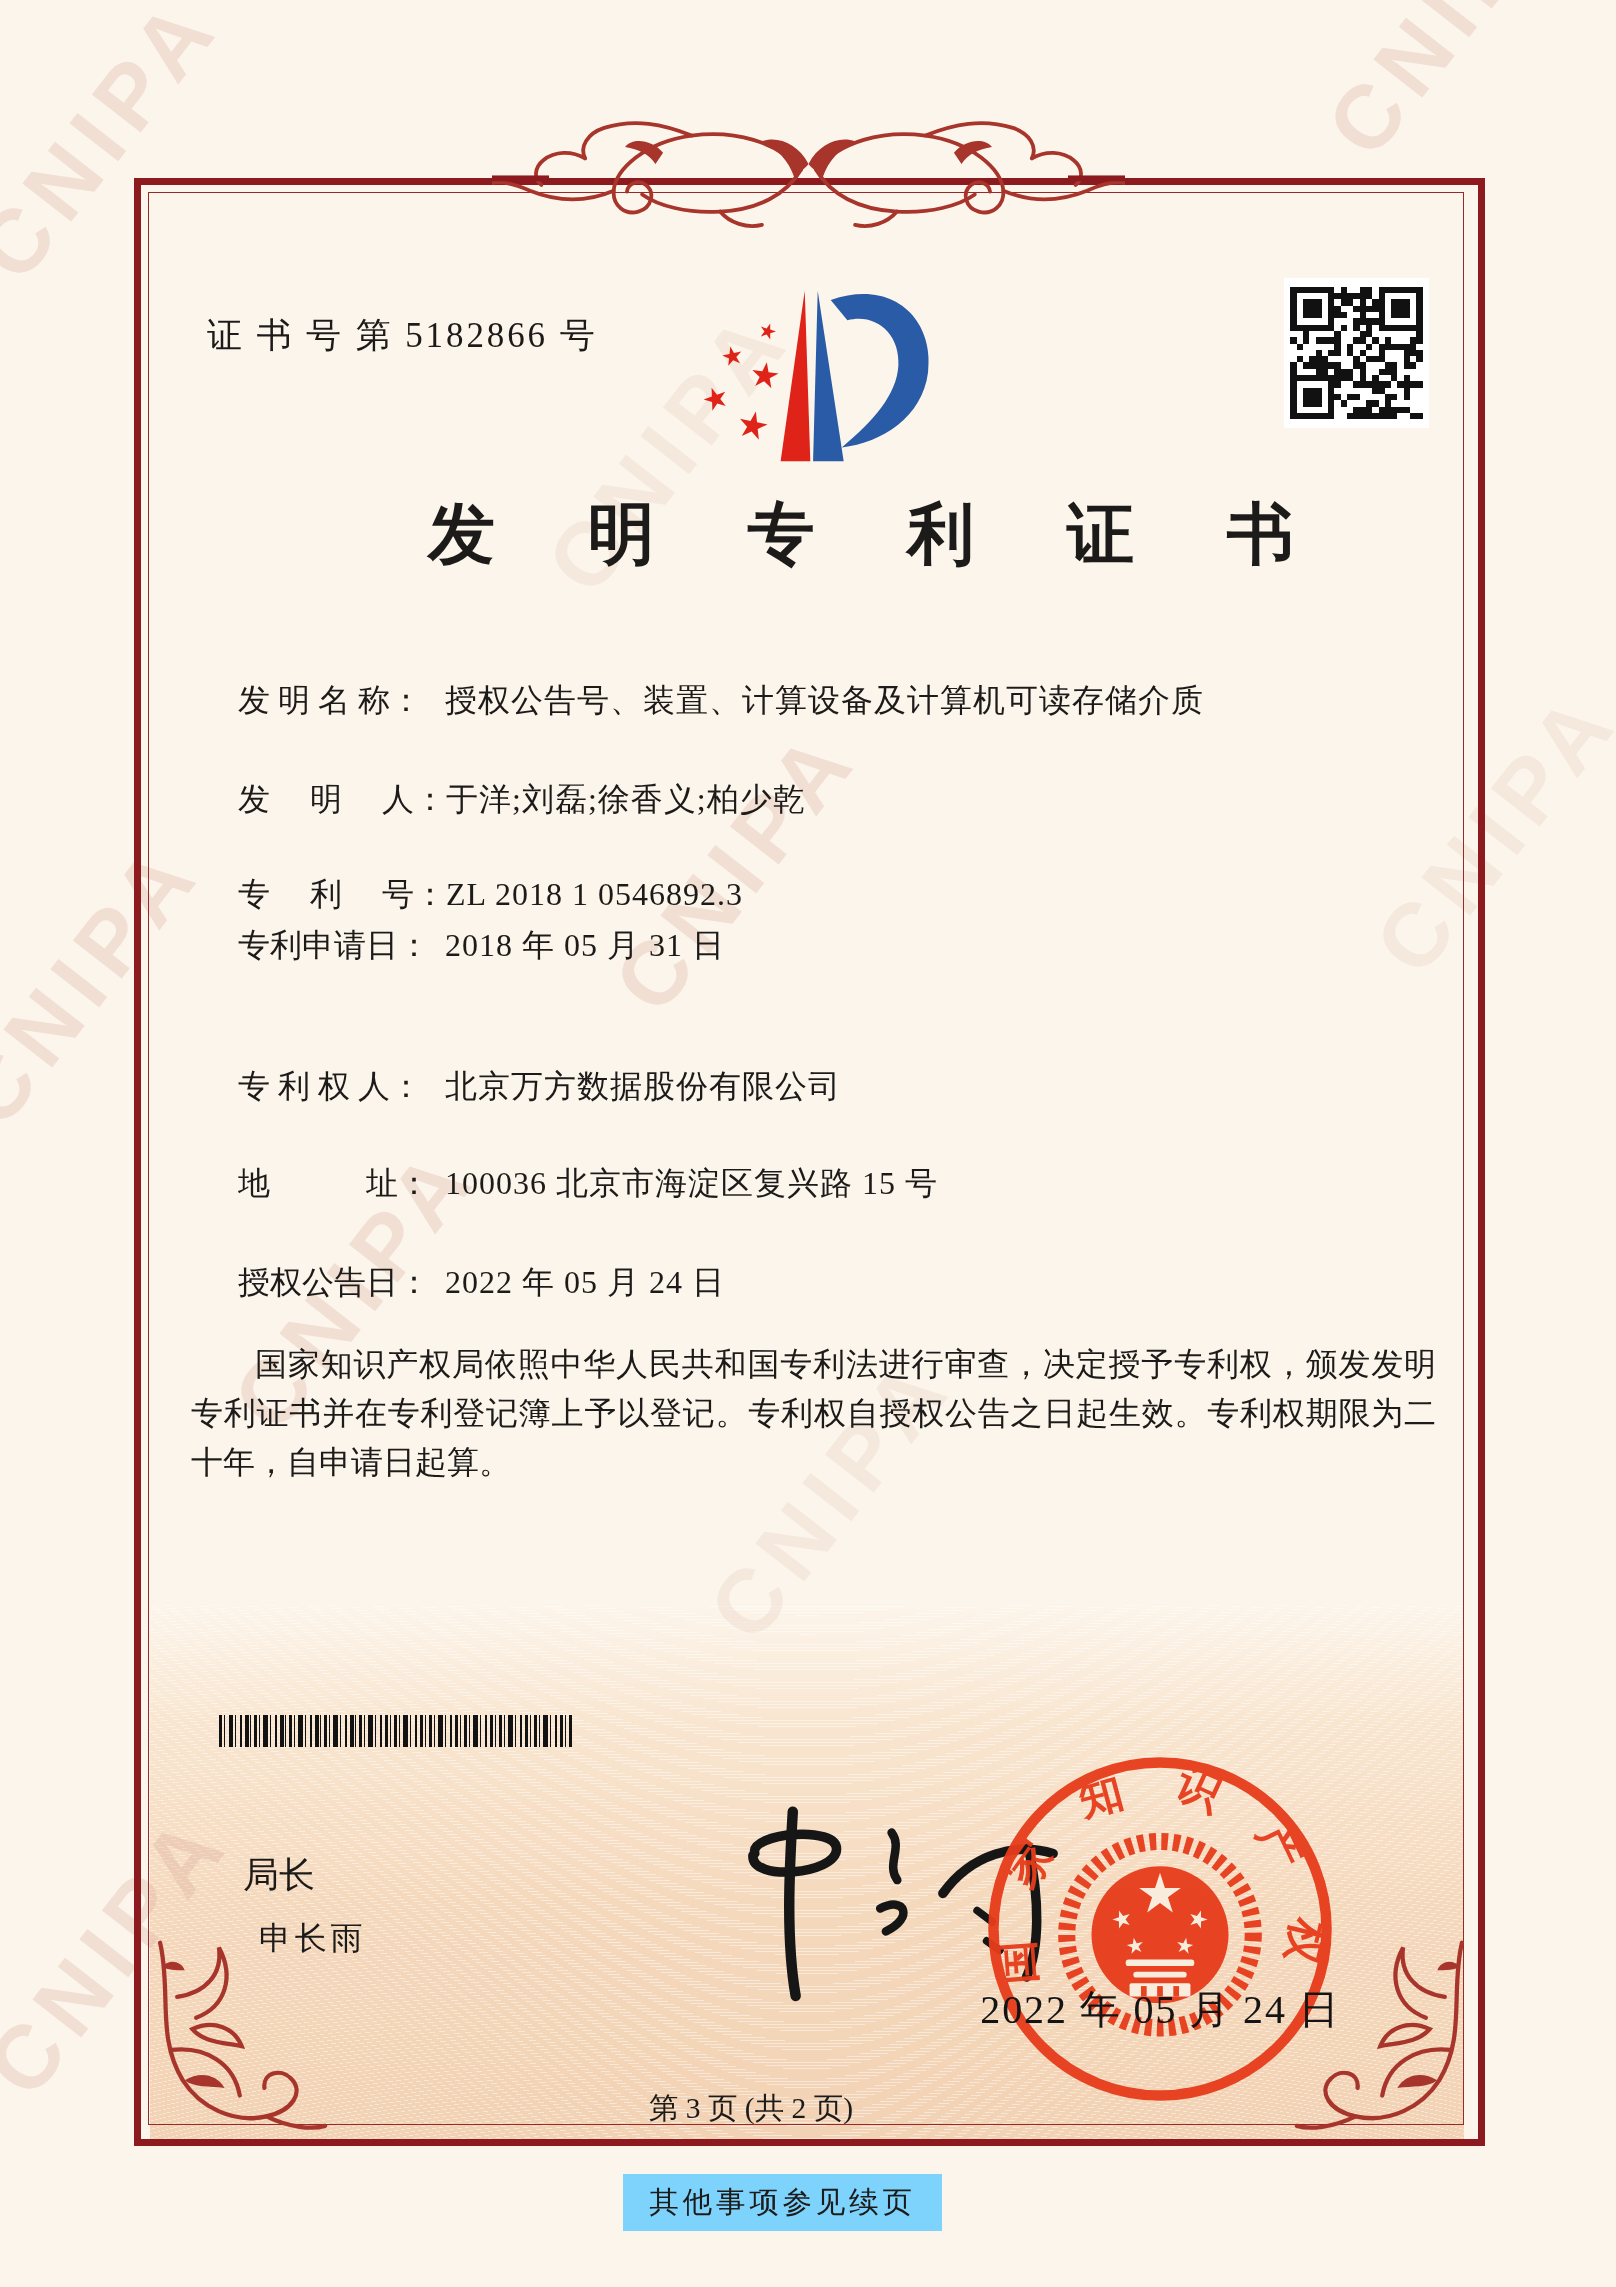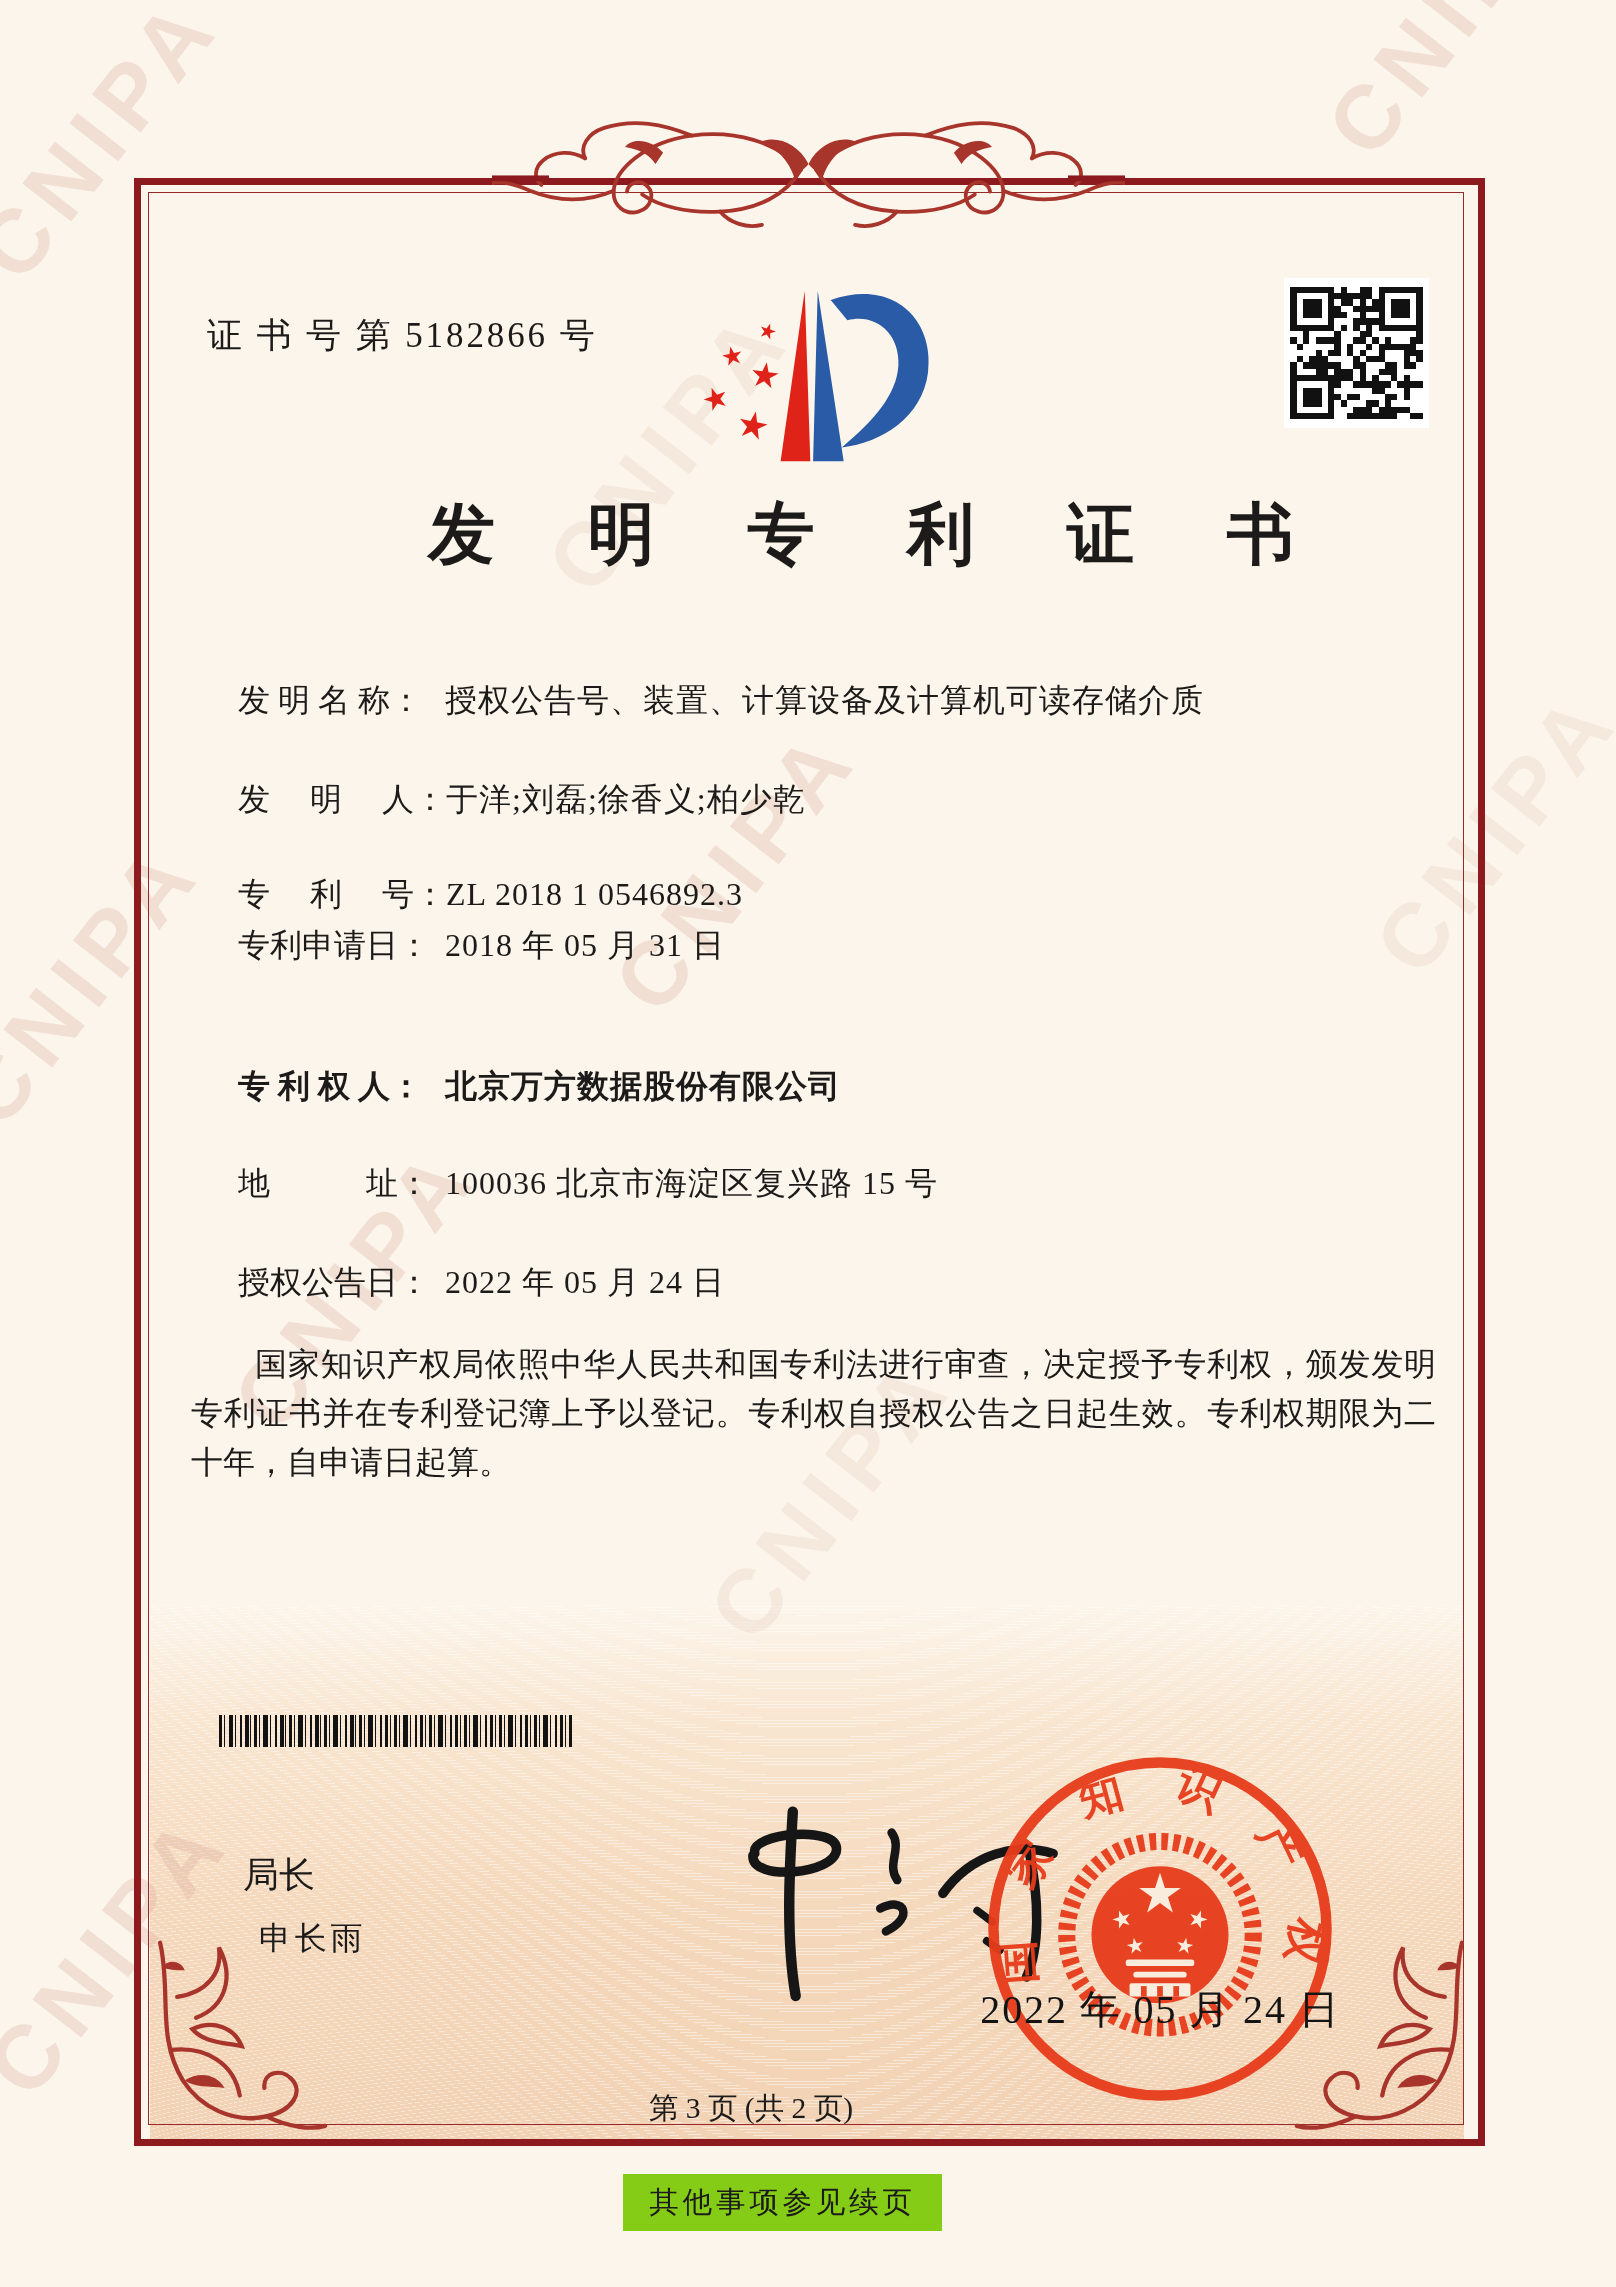--- a/index.html
+++ b/index.html
@@ -58,21 +58,21 @@
   .officer-name{left:259px;top:1917px;font-size:32px;z-index:2;font-family:"Liberation Sans","DejaVu Sans",sans-serif;letter-spacing:3.8px;}
   .signature{left:694px;top:1798px;z-index:2;}
   
   .seal{left:983px;top:1752px;z-index:3;opacity:.95;}
   .seal-date{
     left:980px;top:1982px;width:361px;text-align:center;z-index:4;
     font-size:40px;letter-spacing:1.9px;color:#141414;white-space:nowrap;
   }
   
   .page-footer{left:133px;top:2089px;width:1236px;text-align:center;font-size:29.5px;z-index:2;}
-  .cont-strip{left:623px;top:2174px;width:319px;height:57px;background:#84cc16;z-index:2;
+  .cont-strip{left:623px;top:2174px;width:319px;height:57px;background:#7dd3fc;z-index:2;
     display:flex;align-items:center;justify-content:center;}
   .cont-strip span{font-size:29.5px;letter-spacing:3.8px;}
   
   .ornament{z-index:4;pointer-events:none;}
   .orn-top{left:492px;top:103px;}
   .corner-bl{left:143px;top:1938px;}
   .corner-br{left:1294px;top:1938px;}
 </style>
 </head>
 <body>
@@ -418,21 +418,21 @@
 </div>
 <div class="row" style="top:778px;">
   <span class="lab">发　 明　 人：</span><span class="val">于洋;刘磊;徐香义;柏少乾</span>
 </div>
 <div class="row" style="top:873px;">
   <span class="lab">专　 利　 号：</span><span class="val">ZL 2018 1 0546892.3</span>
 </div>
 <div class="row" style="top:924px;">
   <span class="lab">专利申请日：</span><span class="val">2018 年 05 月 31 日</span>
 </div>
-<div class="row" style="top:1065px;font-weight:bold;">
+<div class="row" style="top:1065px;">
   <span class="lab">专 利 权 人：</span><span class="val">北京万方数据股份有限公司</span>
 </div>
 <div class="row" style="top:1162px;">
   <span class="lab">地　　　址：</span><span class="val">100036 北京市海淀区复兴路 15 号</span>
 </div>
 <div class="row" style="top:1261px;">
   <span class="lab">授权公告日：</span><span class="val">2022 年 05 月 24 日</span>
 </div>
 
 <div class="abs body-text">

